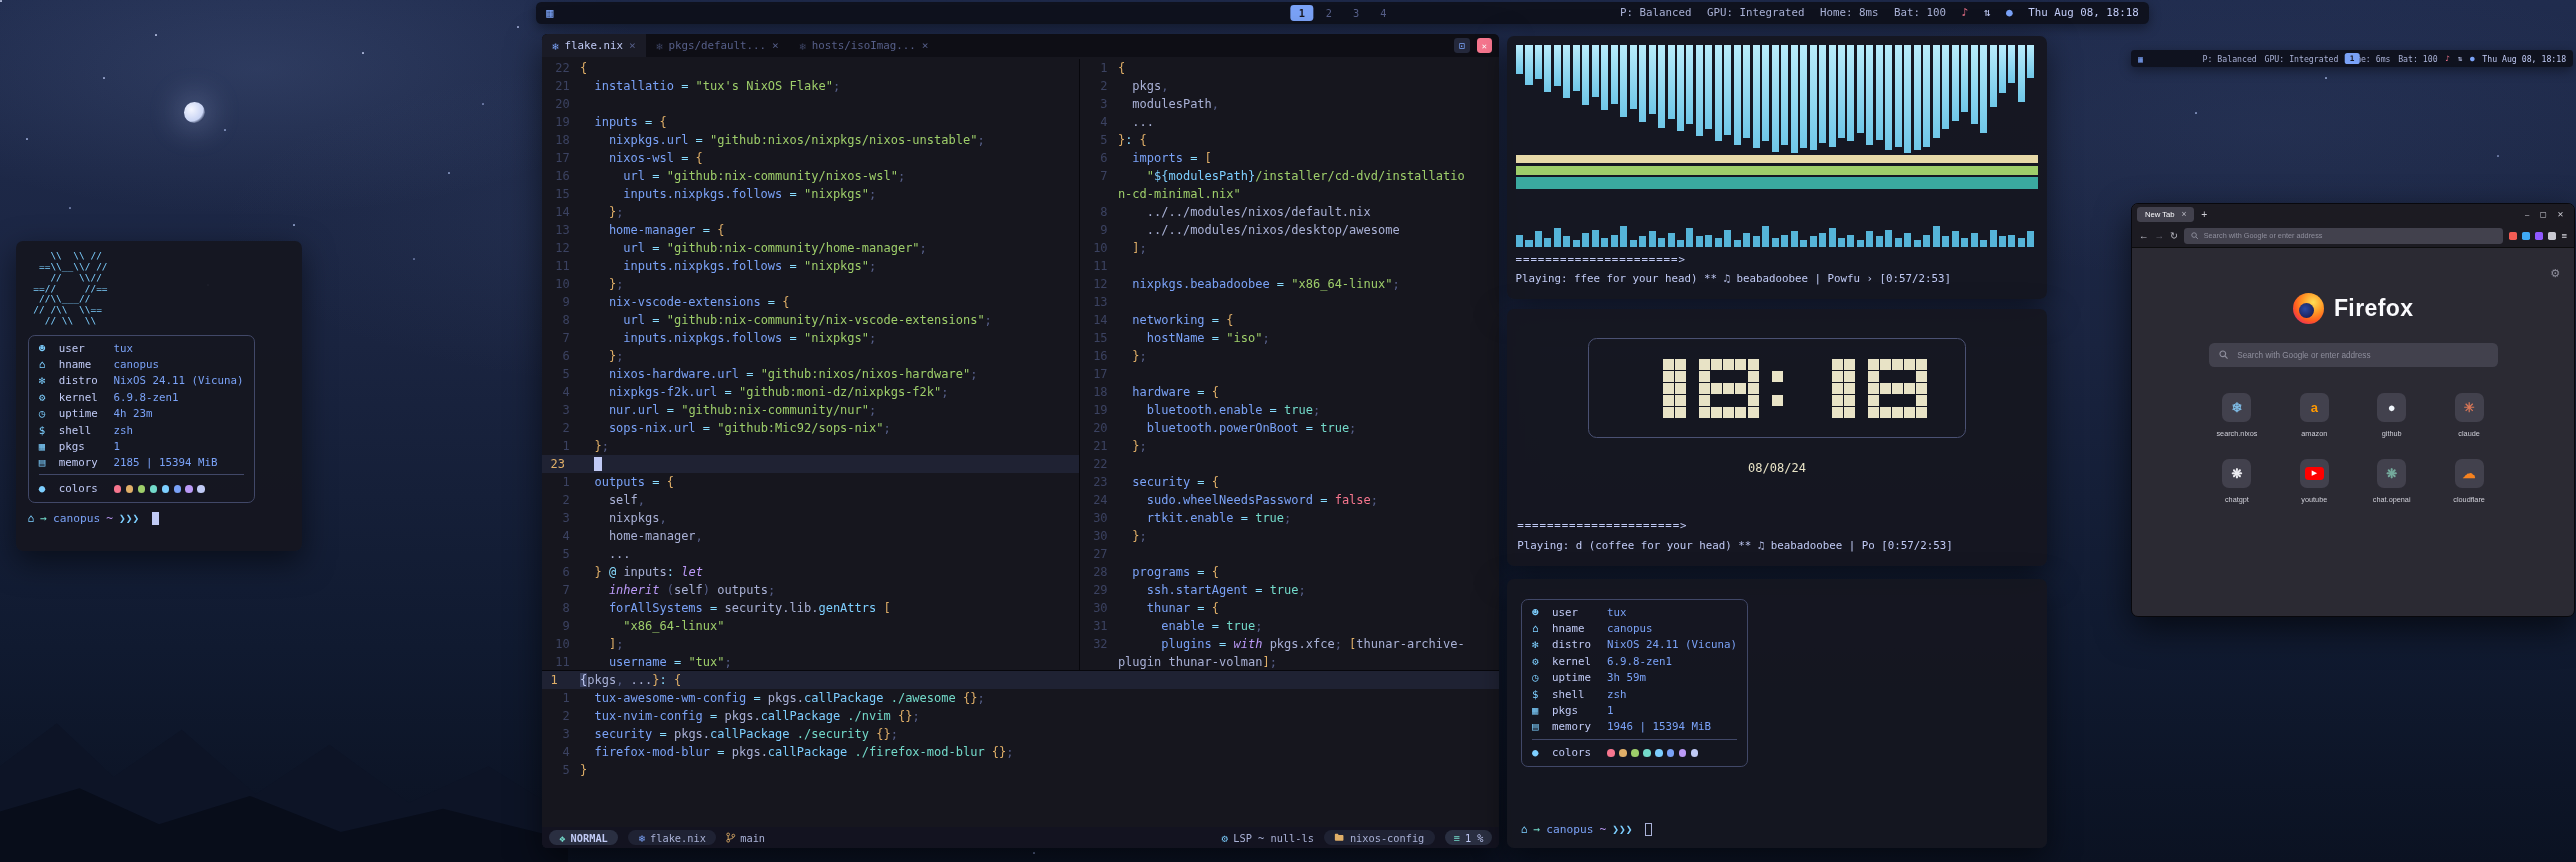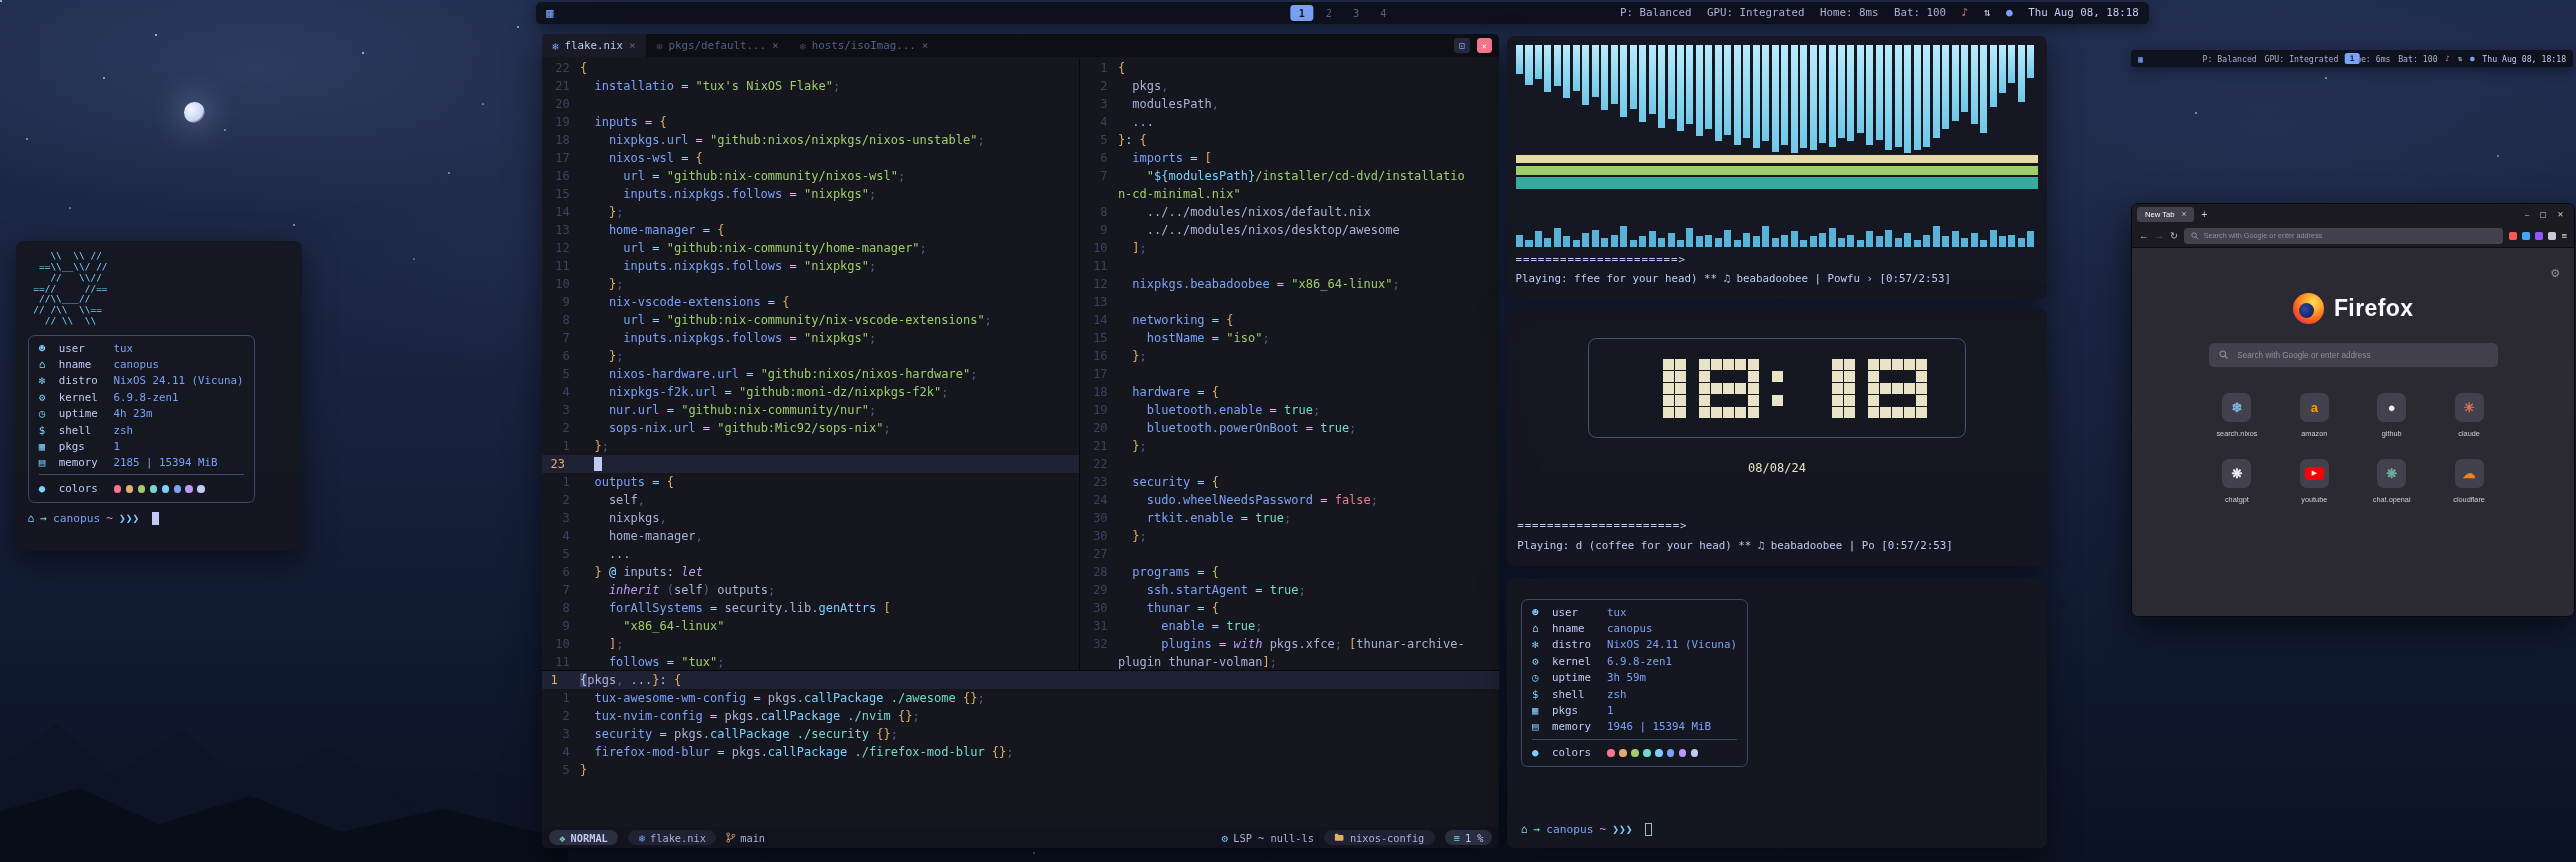--- a/index.html
+++ b/index.html
@@ -338,21 +338,21 @@
         <div class="crow"><span class="ln">1</span><span class="ct"><span class="tk-a">  outputs</span><span class="tk-o"> = </span><span class="tk-y">{</span></span></div>
         <div class="crow"><span class="ln">2</span><span class="ct"><span class="tk-p">    self</span><span class="tk-d">,</span></span></div>
         <div class="crow"><span class="ln">3</span><span class="ct"><span class="tk-p">    nixpkgs</span><span class="tk-d">,</span></span></div>
         <div class="crow"><span class="ln">4</span><span class="ct"><span class="tk-p">    home-manager</span><span class="tk-d">,</span></span></div>
         <div class="crow"><span class="ln">5</span><span class="ct"><span class="tk-p">    ...</span></span></div>
         <div class="crow"><span class="ln">6</span><span class="ct"><span class="tk-y">  }</span><span class="tk-o"> @ </span><span class="tk-p">inputs</span><span class="tk-o">:</span><span class="tk-k"> let</span></span></div>
         <div class="crow"><span class="ln">7</span><span class="ct"><span class="tk-k">    inherit</span><span class="tk-d"> (</span><span class="tk-p">self</span><span class="tk-d">) </span><span class="tk-p">outputs</span><span class="tk-d">;</span></span></div>
         <div class="crow"><span class="ln">8</span><span class="ct"><span class="tk-a">    forAllSystems</span><span class="tk-o"> = </span><span class="tk-p">security.lib.</span><span class="tk-c">genAttrs</span><span class="tk-y"> [</span></span></div>
         <div class="crow"><span class="ln">9</span><span class="ct"><span class="tk-s">      "x86_64-linux"</span></span></div>
         <div class="crow"><span class="ln">10</span><span class="ct"><span class="tk-y">    ]</span><span class="tk-d">;</span></span></div>
-        <div class="crow"><span class="ln">11</span><span class="ct"><span class="tk-a">    follows</span><span class="tk-o"> = </span><span class="tk-s">"tux"</span><span class="tk-d">;</span></span></div>
+        <div class="crow"><span class="ln">11</span><span class="ct"><span class="tk-a">    username</span><span class="tk-o"> = </span><span class="tk-s">"tux"</span><span class="tk-d">;</span></span></div>
       </div>
     <div class="vsep"></div>
     <div class="pane pright">
         <div class="crow"><span class="ln">1</span><span class="ct"><span class="tk-y">{</span></span></div>
         <div class="crow"><span class="ln">2</span><span class="ct"><span class="tk-p">  pkgs</span><span class="tk-d">,</span></span></div>
         <div class="crow"><span class="ln">3</span><span class="ct"><span class="tk-p">  modulesPath</span><span class="tk-d">,</span></span></div>
         <div class="crow"><span class="ln">4</span><span class="ct"><span class="tk-p">  ...</span></span></div>
         <div class="crow"><span class="ln">5</span><span class="ct"><span class="tk-y">}</span><span class="tk-o">:</span><span class="tk-y"> {</span></span></div>
         <div class="crow"><span class="ln">6</span><span class="ct"><span class="tk-a">  imports</span><span class="tk-o"> = </span><span class="tk-y">[</span></span></div>
         <div class="crow"><span class="ln">7</span><span class="ct"><span class="tk-s">    "</span><span class="tk-c">${modulesPath}</span><span class="tk-s">/installer/cd-dvd/installatio</span></span></div>

